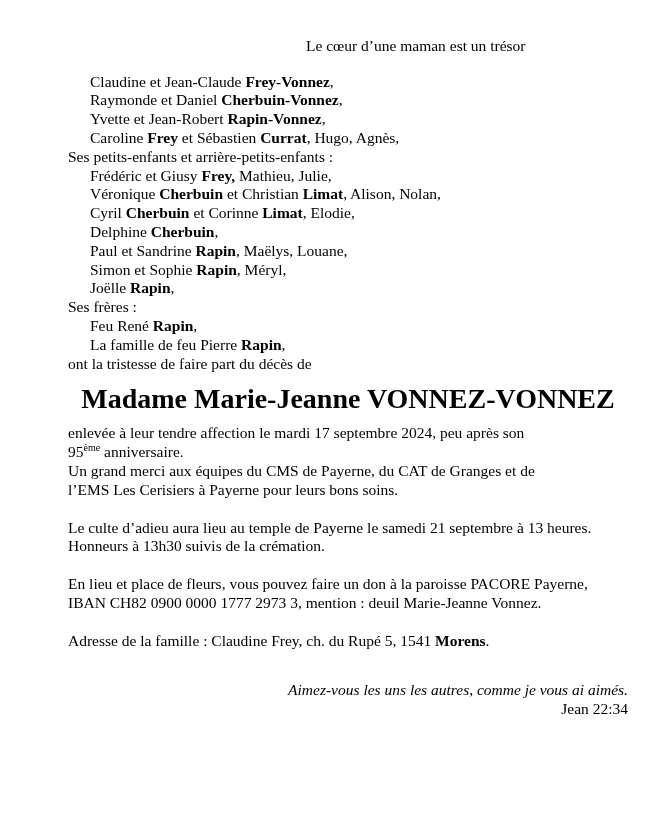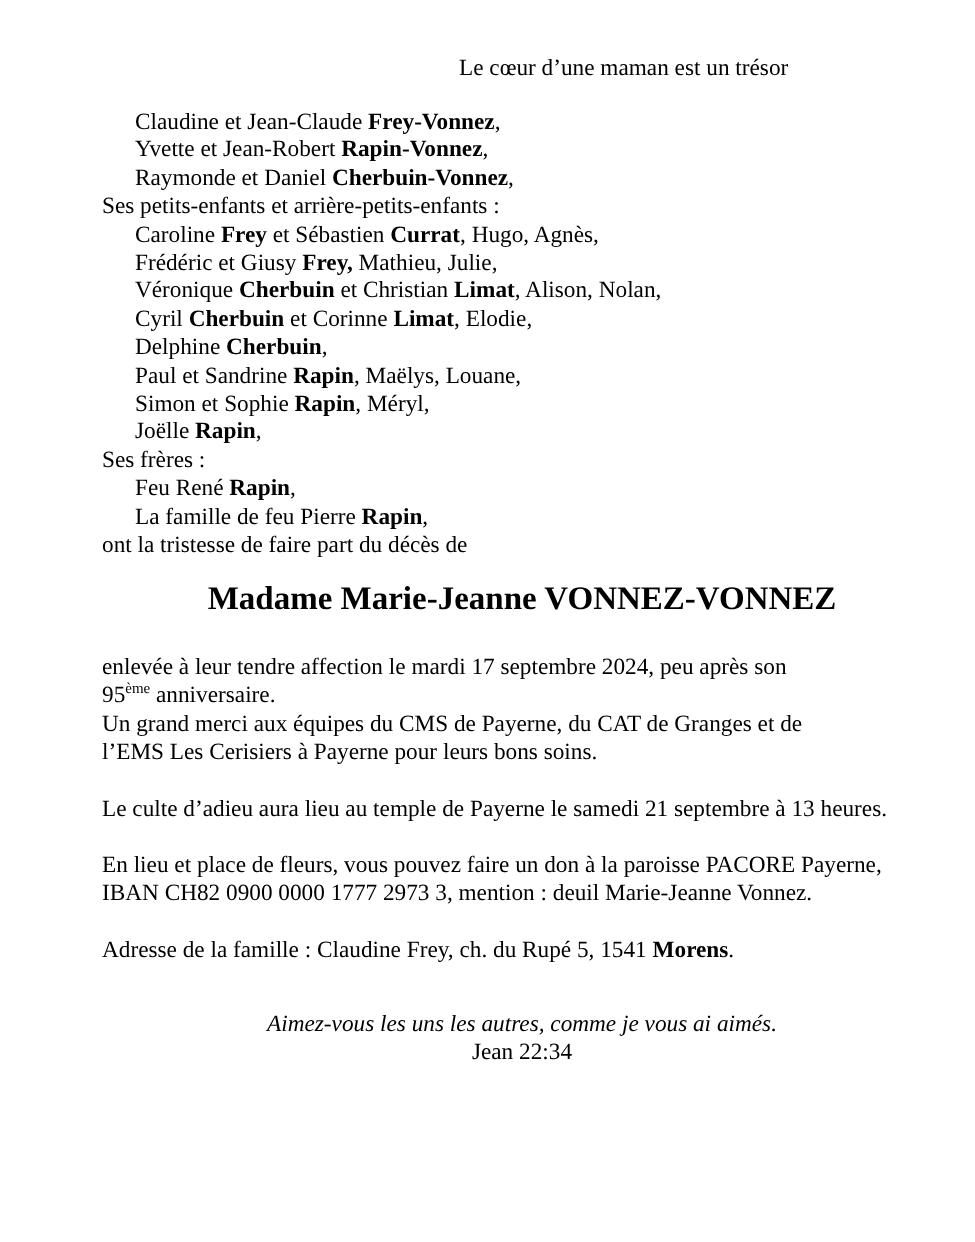--- a/index.html
+++ b/index.html
@@ -14,44 +14,44 @@
   .page { padding: 36px 22px 0 68px; }
   .line { white-space: normal; }
   .line.indent { padding-left: 22px; }
   .b { font-weight: bold; }
   .i { font-style: italic; }
   .sup { vertical-align: super; font-size: 10px; line-height: 0; }
   .top-quote { margin-left: 238px; line-height: 19.6px; }
   .family-list { margin-top: 17px; }
   .announcement-title {
     font-weight: bold;
-    font-size: 22px;
+    font-size: 28px;
     line-height: 26px;
     text-align: center;
     margin-top: 13px;
   }
   .para { margin-top: 19px; }
-  .para.first { margin-top: 24px; }
-  .bottom-quote { margin-top: 29px; text-align: center; line-height: 19.6px; }
+  .para.first { margin-top: 12px; }
+  .bottom-quote { margin-top: 29px; text-align: right; line-height: 19.6px; }
 </style>
 </head>
 <body>
 
 <div class="page">
 
   <div class="top-quote">
       <div class="line"><span>Le cœur d’une maman est un trésor</span></div>
     </div>
 
   <div class="family-list">
       <div class="line indent"><span>Claudine et Jean-Claude </span><span class="b">Frey-Vonnez</span><span>,</span></div>
+      <div class="line indent"><span>Raymonde et Daniel </span><span class="b">Cherbuin-Vonnez</span><span>,</span></div>
       <div class="line indent"><span>Yvette et Jean-Robert </span><span class="b">Rapin-Vonnez</span><span>,</span></div>
-      <div class="line indent"><span>Raymonde et Daniel </span><span class="b">Cherbuin-Vonnez</span><span>,</span></div>
+      <div class="line indent"><span>Caroline </span><span class="b">Frey</span><span> et Sébastien </span><span class="b">Currat</span><span>, Hugo, Agnès,</span></div>
       <div class="line"><span>Ses petits-enfants et arrière-petits-enfants :</span></div>
-      <div class="line indent"><span>Caroline </span><span class="b">Frey</span><span> et Sébastien </span><span class="b">Currat</span><span>, Hugo, Agnès,</span></div>
       <div class="line indent"><span>Frédéric et Giusy </span><span class="b">Frey,</span><span> Mathieu, Julie,</span></div>
       <div class="line indent"><span>Véronique </span><span class="b">Cherbuin</span><span> et Christian </span><span class="b">Limat</span><span>, Alison, Nolan,</span></div>
       <div class="line indent"><span>Cyril </span><span class="b">Cherbuin</span><span> et Corinne </span><span class="b">Limat</span><span>, Elodie,</span></div>
       <div class="line indent"><span>Delphine </span><span class="b">Cherbuin</span><span>,</span></div>
       <div class="line indent"><span>Paul et Sandrine </span><span class="b">Rapin</span><span>, Maëlys, Louane,</span></div>
       <div class="line indent"><span>Simon et Sophie </span><span class="b">Rapin</span><span>, Méryl,</span></div>
       <div class="line indent"><span>Joëlle </span><span class="b">Rapin</span><span>,</span></div>
       <div class="line"><span>Ses frères :</span></div>
       <div class="line indent"><span>Feu René </span><span class="b">Rapin</span><span>,</span></div>
       <div class="line indent"><span>La famille de feu Pierre </span><span class="b">Rapin</span><span>,</span></div>
@@ -62,20 +62,21 @@
 
   <div class="para first">
       <div class="line"><span>enlevée à leur tendre affection le mardi 17 septembre 2024, peu après son</span></div>
       <div class="line"><span>95</span><span class="sup">ème</span><span> anniversaire.</span></div>
       <div class="line"><span>Un grand merci aux équipes du CMS de Payerne, du CAT de Granges et de</span></div>
       <div class="line"><span>l’EMS Les Cerisiers à Payerne pour leurs bons soins.</span></div>
     </div>
 
   <div class="para">
       <div class="line"><span>Le culte d’adieu aura lieu au temple de Payerne le samedi 21 septembre à 13 heures.</span></div>
+      <div class="line"><span>Honneurs à 13h30 suivis de la crémation.</span></div>
     </div>
 
   <div class="para">
       <div class="line"><span>En lieu et place de fleurs, vous pouvez faire un don à la paroisse PACORE Payerne,</span></div>
       <div class="line"><span>IBAN CH82 0900 0000 1777 2973 3, mention : deuil Marie-Jeanne Vonnez.</span></div>
     </div>
 
   <div class="para">
       <div class="line"><span>Adresse de la famille : Claudine Frey, ch. du Rupé 5, 1541 </span><span class="b">Morens</span><span>.</span></div>
     </div>

